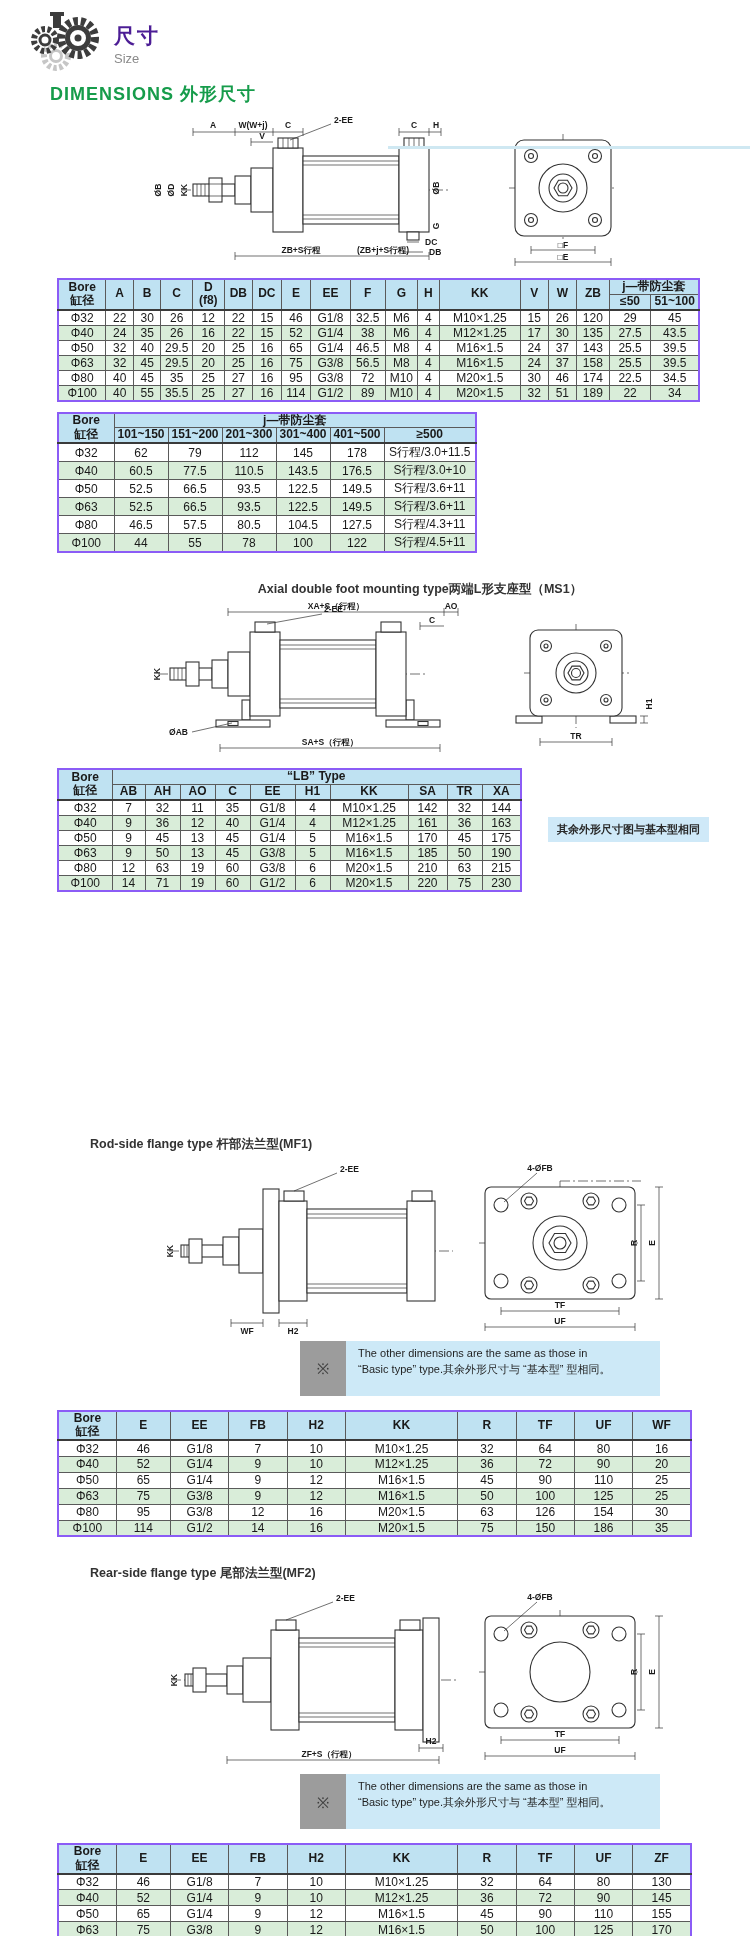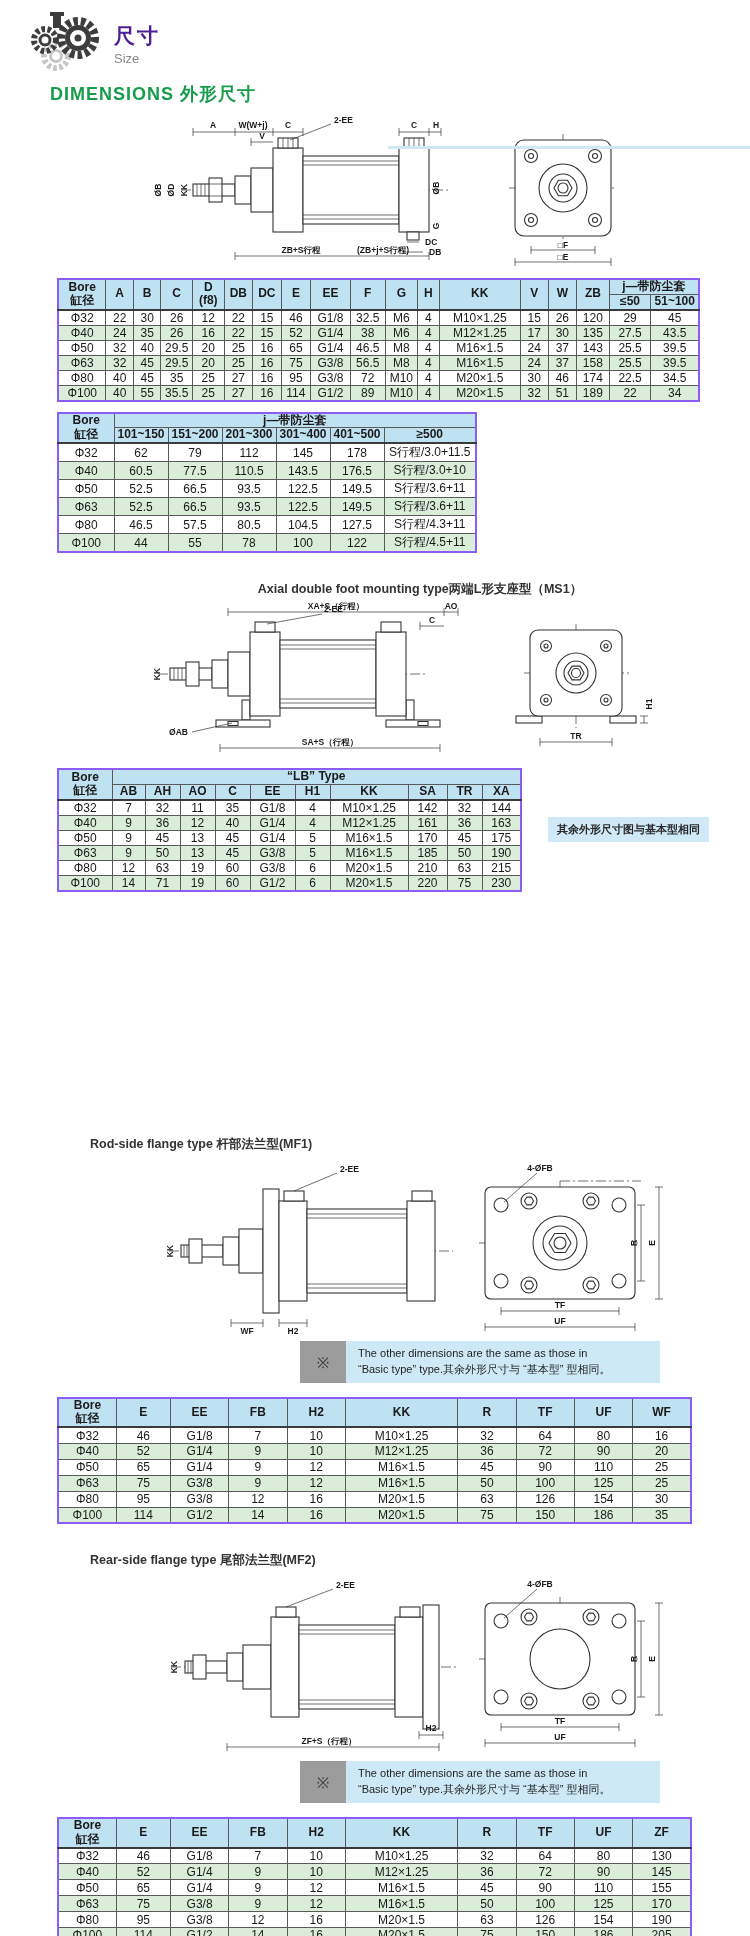--- a/index.html
+++ b/index.html
@@ -38,21 +38,21 @@
   .t4 td, .t5 td { height:16px; }
   .t4 thead th, .t5 thead th { height:26px; }
 
   .t3row { display:flex; align-items:center; margin:4px 0 0 57px; }
   .side-note { margin-left:26px; background:#cfe9f8; color:#2a2a2a; font-size:11px; font-weight:600; padding:5px 9px; white-space:nowrap; }
 
   .noteRow { display:flex; align-items:stretch; margin-left:300px; width:360px; }
   .noteRow.n1 { margin-top:0px; }
   .noteRow.n2 { margin-top:4px; }
   .noteMark { width:46px; background:#9c9c9c; color:#3c3c3c; display:flex; align-items:center; justify-content:center; font-size:15px; }
-  .noteBox { flex:1; background:#cde9f7; color:#1f1f1f; font-size:11px; line-height:1.45; padding:5px 9px 5px 12px; }
+  .noteBox { flex:1; background:#cde9f7; color:#1f1f1f; font-size:11px; line-height:1.45; padding:5px 9px 18px 12px; }
 
   
   .dwg rect, .dwg circle, .dwg polygon { fill:#fff; stroke:#333; stroke-width:1.1; }
   .dwg line { stroke:#333; stroke-width:1.1; }
   .dwg .thin { stroke-width:.7; }
   .dwg .cl { stroke-width:.7; stroke-dasharray:10 3 2 3; }
   .dwg g.dim line { stroke-width:.7; }
   .dwg text { font-family:"Liberation Sans", sans-serif; font-size:8.5px; font-weight:bold; fill:#1a1a1a; }
   .dwg-basic { margin:4px 0 0 85px; }
   .dwg-ms1 { margin:4px 0 0 60px; }

